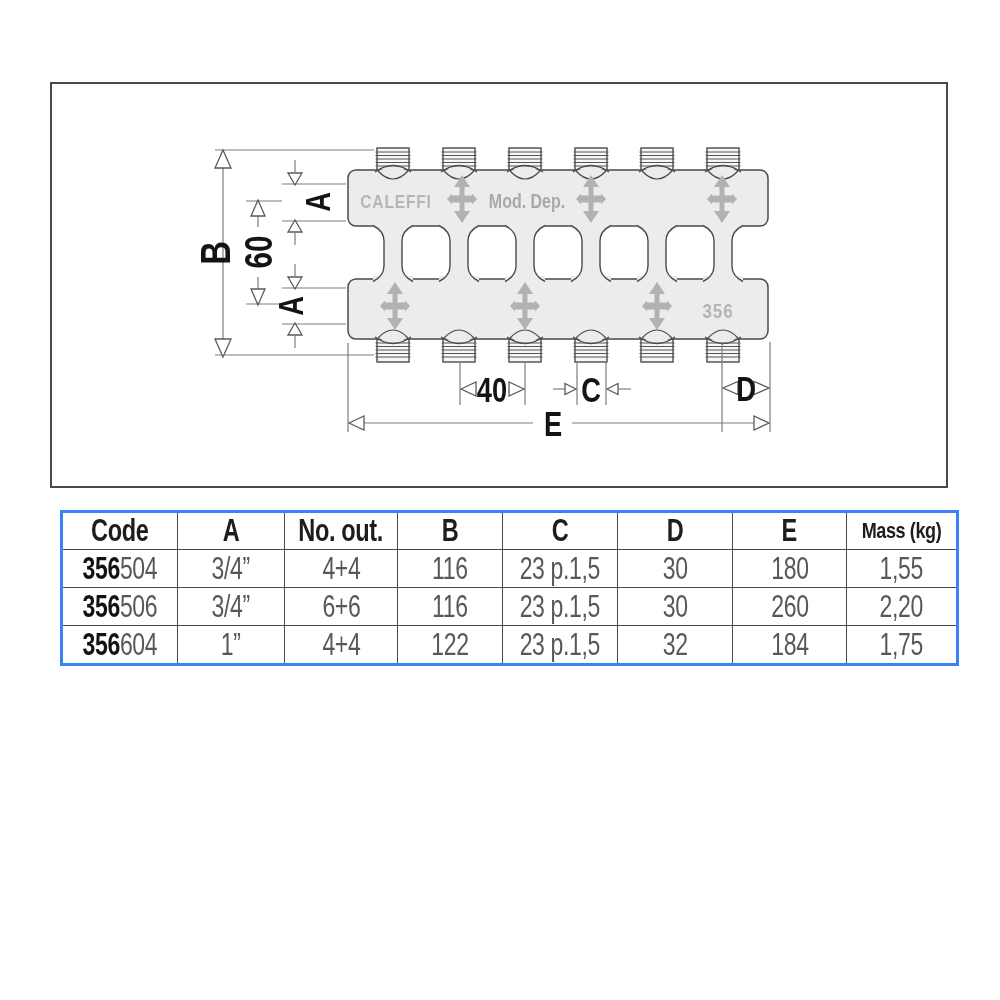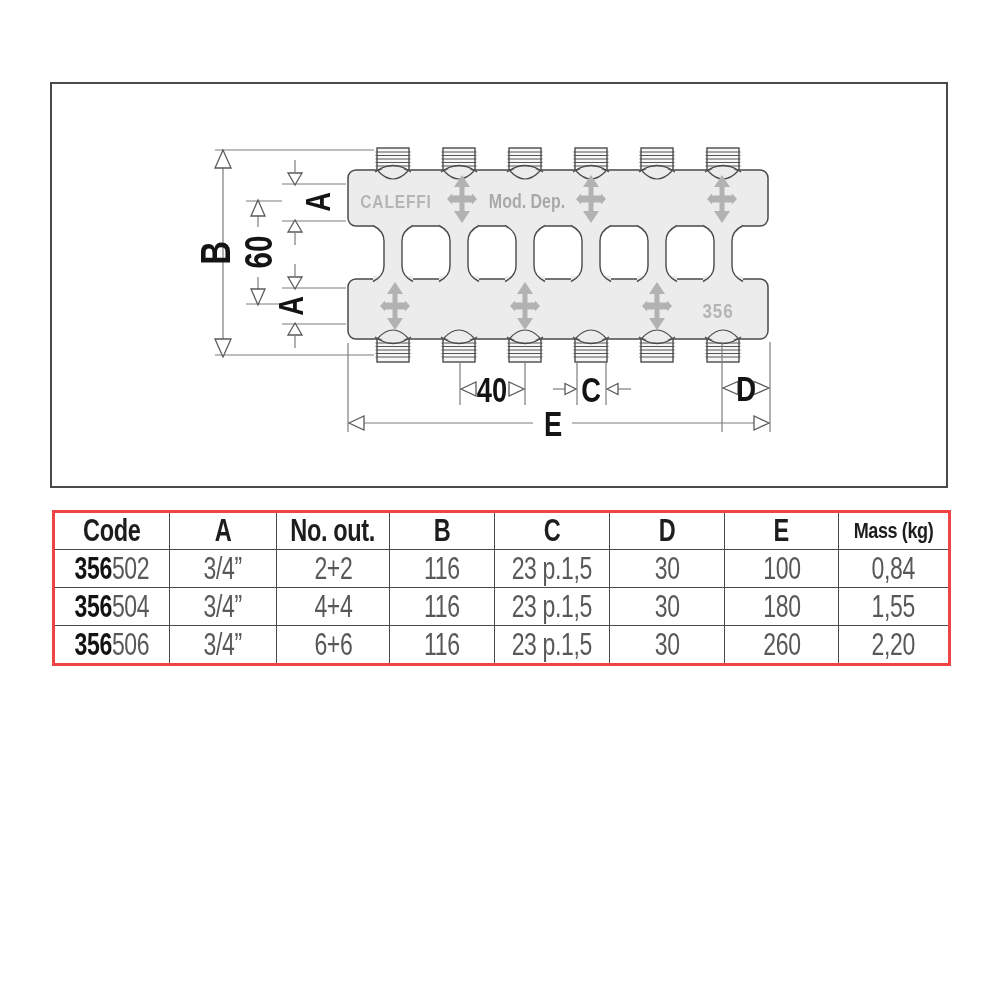--- a/index.html
+++ b/index.html
@@ -1,22 +1,22 @@
 <!DOCTYPE html>
 <html><head>
 <meta charset="utf-8">
 <style>
   html,body{margin:0;padding:0;background:#fff;}
   .page{position:relative;width:1000px;height:1000px;background:#ffffff;overflow:hidden;
         font-family:"Liberation Sans", sans-serif;}
   .drawing-box{position:absolute;left:50px;top:82px;width:894px;height:402px;
         border:2px solid #4a4a4a;background:#fff;}
   .drawing-box svg{position:absolute;left:0;top:0;}
-  .spec-table{position:absolute;left:52px;top:510px;width:896px;border-collapse:collapse;
-        table-layout:fixed;border:3px solid #ef4444;}
+  .spec-table{position:absolute;left:60px;top:510px;width:896px;border-collapse:collapse;
+        table-layout:fixed;border:3px solid #3b82f6;}
   .spec-table th,.spec-table td{border:1.5px solid #4a4a4a;text-align:center;
         vertical-align:middle;padding:0;overflow:hidden;}
   .spec-table th{height:36px;}
   .spec-table td{height:36.6px;}
   .ht{display:inline-block;transform:scaleX(0.76);white-space:nowrap;
         font-size:31px;font-weight:bold;color:#1d1d1d;letter-spacing:-0.5px;}
   .ht.small{font-size:22px;transform:scaleX(0.82);}
   .ct{display:inline-block;transform:scaleX(0.72);white-space:nowrap;
         font-size:32px;font-weight:400;color:#585858;letter-spacing:-0.5px;}
   .code-prefix{font-weight:bold;color:#121212;}
@@ -292,30 +292,20 @@
         <th><span class="ht">A</span></th>
         <th><span class="ht">No. out.</span></th>
         <th><span class="ht">B</span></th>
         <th><span class="ht">C</span></th>
         <th><span class="ht">D</span></th>
         <th><span class="ht">E</span></th>
         <th><span class="ht small">Mass (kg)</span></th>
       </tr>
     </thead>
     <tbody id="spec-tbody">
-    <tr>
-      <td><span class="ct"><span class="code-prefix">356</span><span class="code-suffix">502</span></span></td>
-      <td><span class="ct">3/4”</span></td>
-      <td><span class="ct">2+2</span></td>
-      <td><span class="ct">116</span></td>
-      <td><span class="ct">23 p.1,5</span></td>
-      <td><span class="ct">30</span></td>
-      <td><span class="ct">100</span></td>
-      <td><span class="ct">0,84</span></td>
-    </tr>
 
     <tr>
       <td><span class="ct"><span class="code-prefix">356</span><span class="code-suffix">504</span></span></td>
       <td><span class="ct">3/4”</span></td>
       <td><span class="ct">4+4</span></td>
       <td><span class="ct">116</span></td>
       <td><span class="ct">23 p.1,5</span></td>
       <td><span class="ct">30</span></td>
       <td><span class="ct">180</span></td>
       <td><span class="ct">1,55</span></td>
@@ -327,20 +317,30 @@
       <td><span class="ct">6+6</span></td>
       <td><span class="ct">116</span></td>
       <td><span class="ct">23 p.1,5</span></td>
       <td><span class="ct">30</span></td>
       <td><span class="ct">260</span></td>
       <td><span class="ct">2,20</span></td>
     </tr>
 
 
 
+    <tr>
+      <td><span class="ct"><span class="code-prefix">356</span><span class="code-suffix">604</span></span></td>
+      <td><span class="ct">1”</span></td>
+      <td><span class="ct">4+4</span></td>
+      <td><span class="ct">122</span></td>
+      <td><span class="ct">23 p.1,5</span></td>
+      <td><span class="ct">32</span></td>
+      <td><span class="ct">184</span></td>
+      <td><span class="ct">1,75</span></td>
+    </tr>
 
 
 
 
   </tbody>
   </table>
 
 </div>
 
 </body></html>

